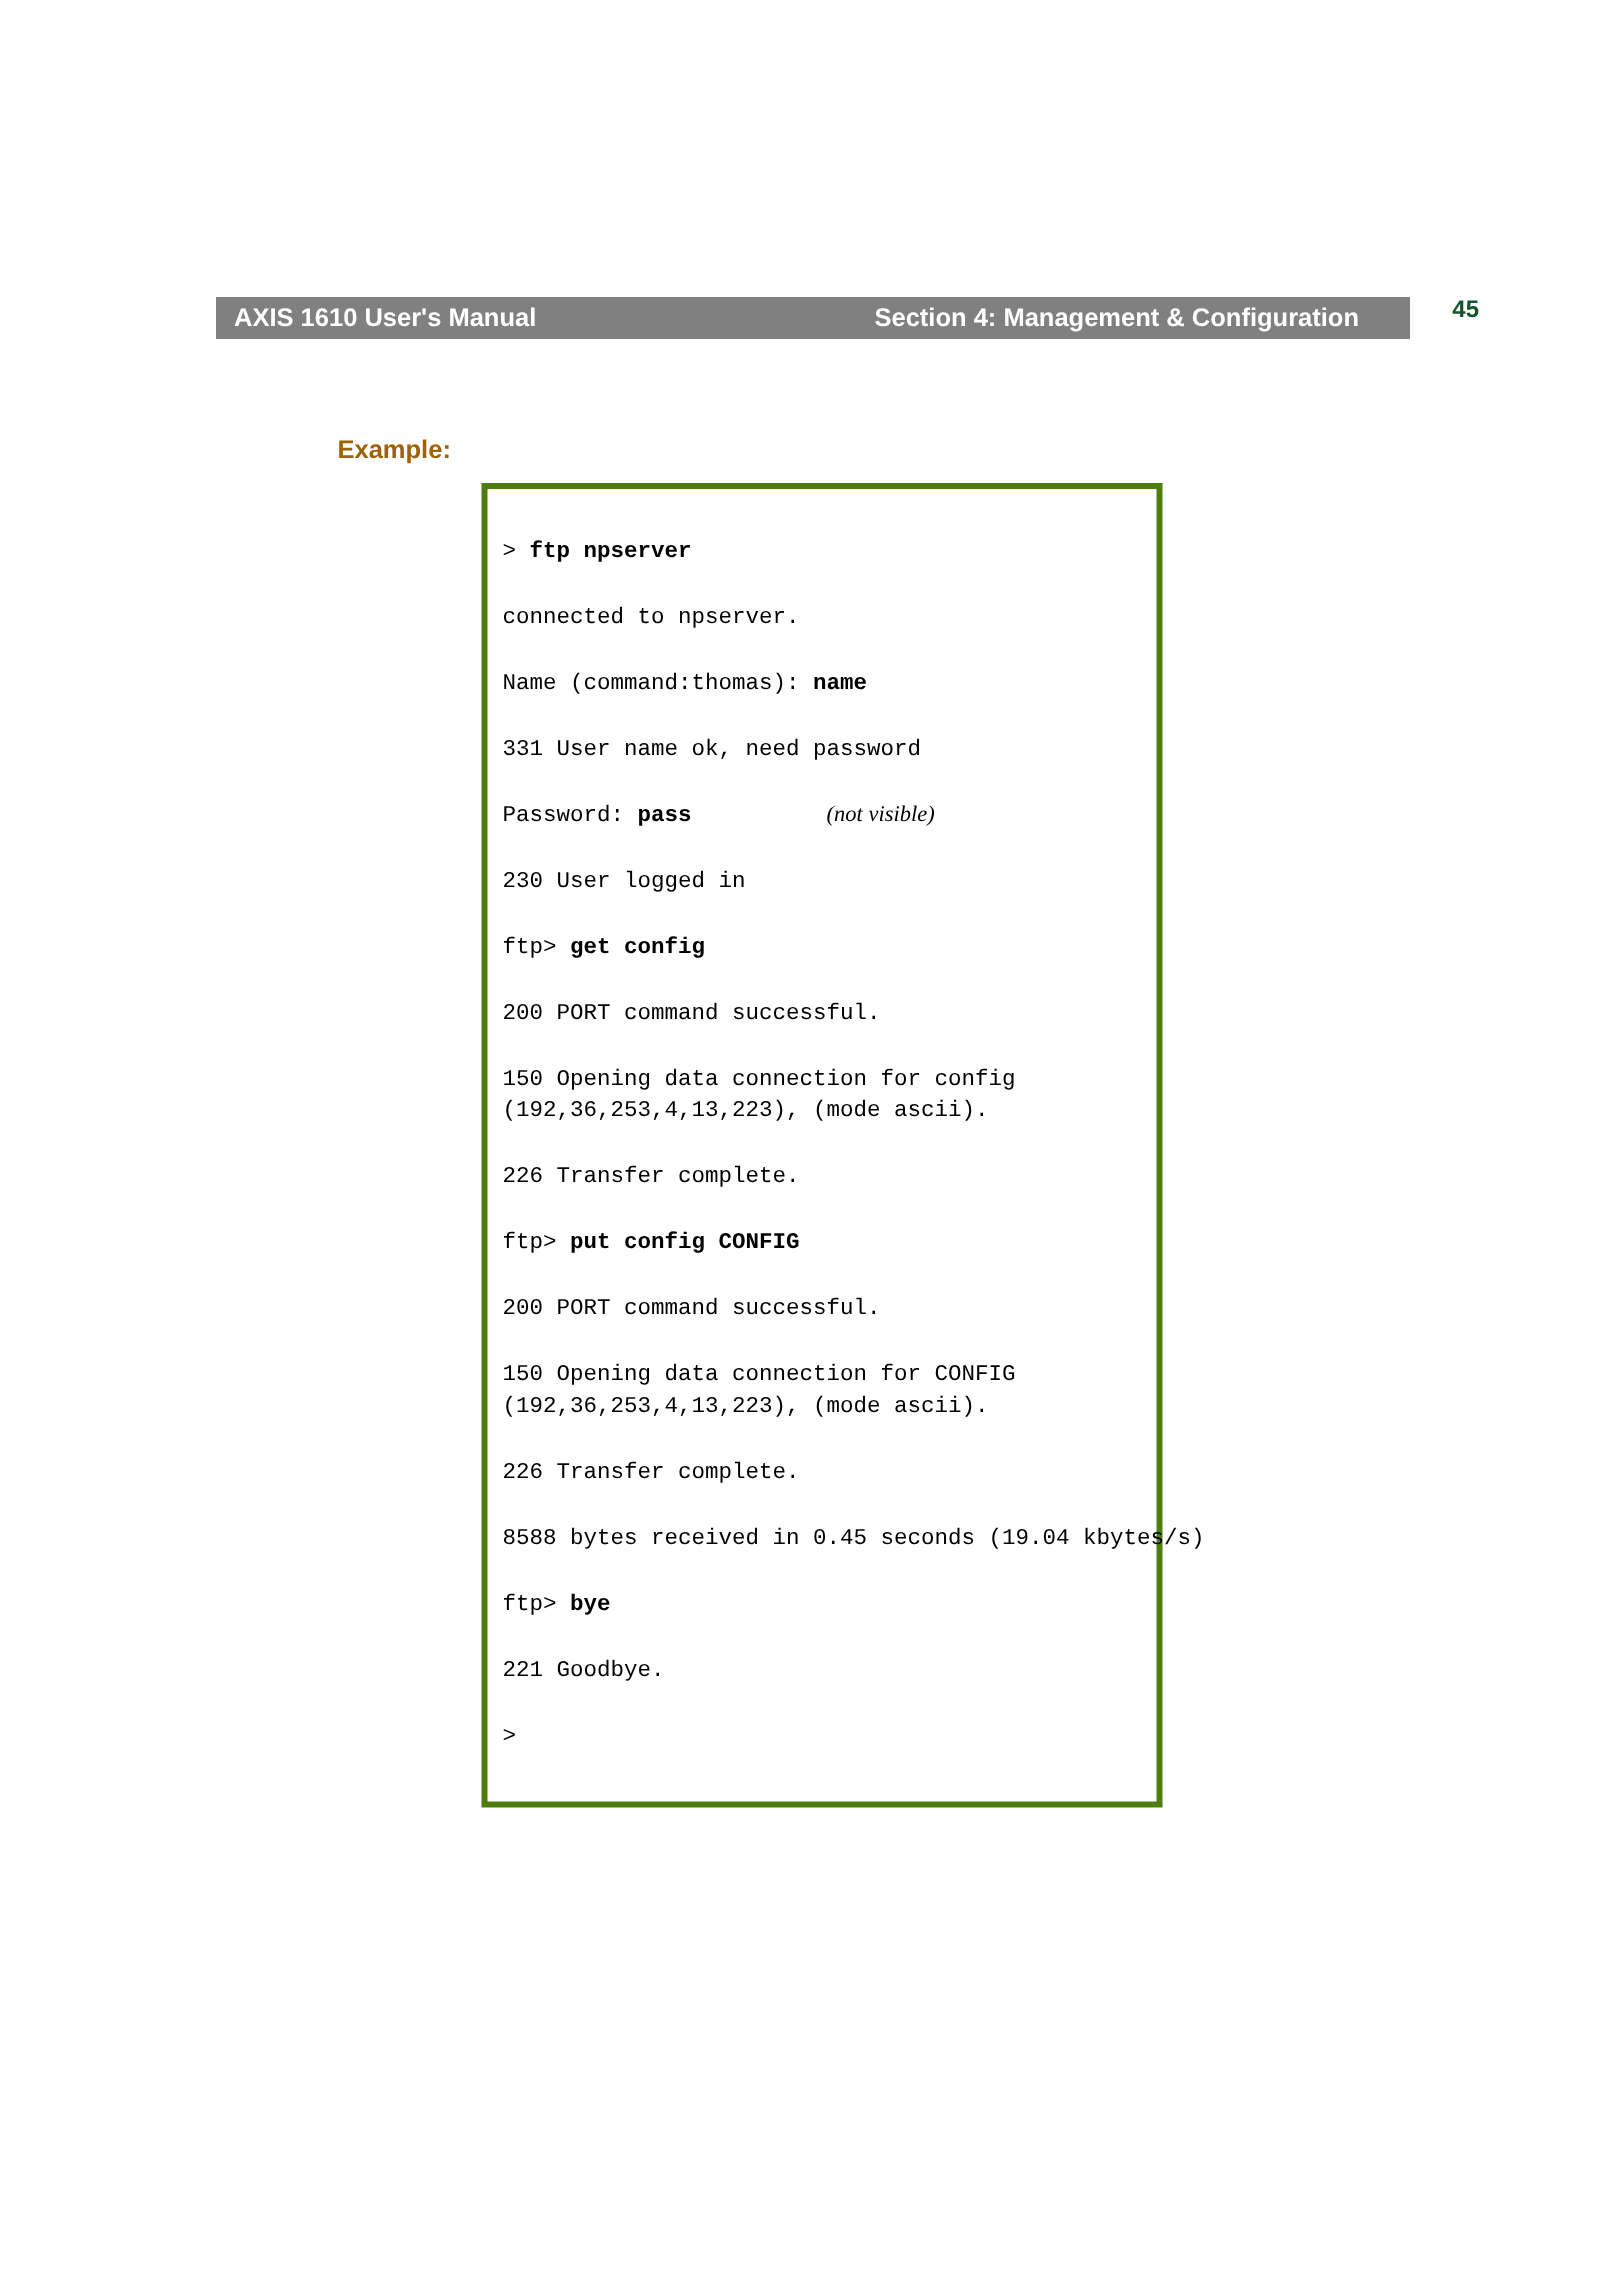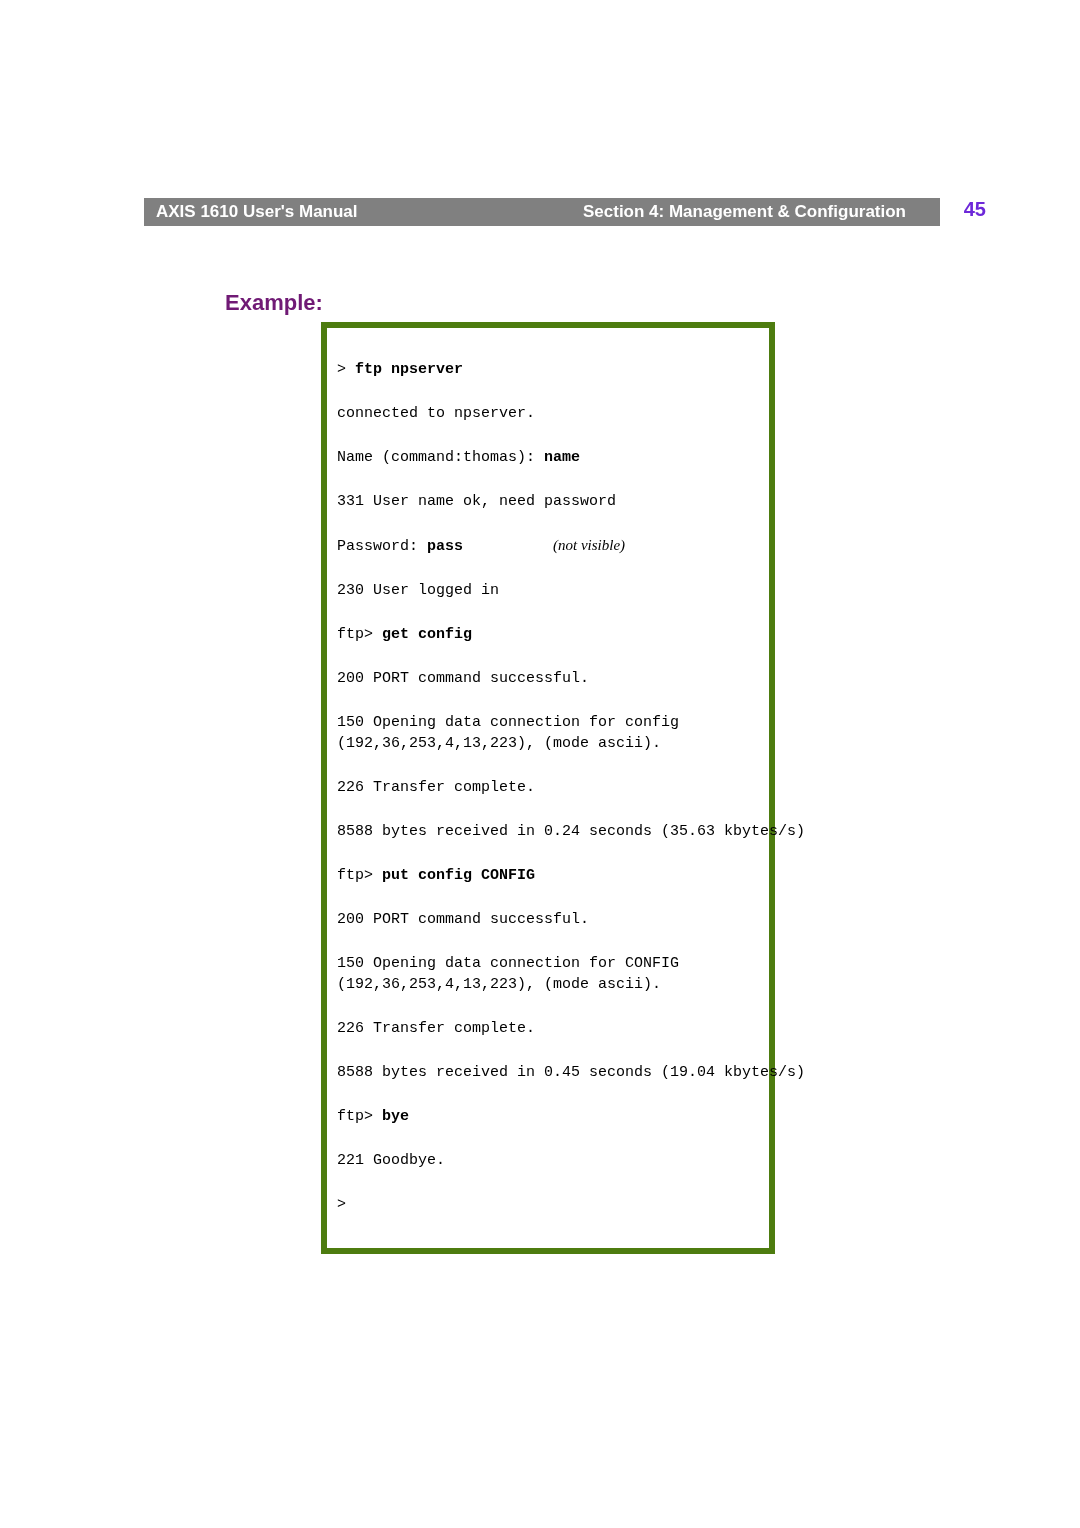--- a/index.html
+++ b/index.html
@@ -34,38 +34,38 @@
     .header-right {
       flex: 1 1 auto;
       text-align: right;
       padding-right: 22px;
     }
     .page-number-wrap {
       position: absolute;
       top: 198px;
       right: 140px;
       transform: translateX(46px);
-      font-size: 20px;
+      font-size: 16px;
       font-weight: bold;
-      color: #6d28d9;
+      color: #14532d;
     }
     .example-label {
       position: absolute;
       top: 290px;
       left: 225px;
       font-weight: bold;
-      font-size: 22px;
-      color: #701a75;
+      font-size: 17px;
+      color: #a16207;
     }
     .terminal-box {
       position: absolute;
       top: 322px;
       left: 321px;
       width: 454px;
-      border: 6px solid #4d7c0f;
+      border: 4px solid #4d7c0f;
       padding: 10px 10px 10px 10px;
       font-family: "Courier New", Courier, monospace;
       font-size: 15px;
       line-height: 1.4;
       color: #000;
       white-space: pre-wrap;
     }
     .terminal-box .line {
       margin: 0 0 2px 0;
     }
@@ -95,21 +95,20 @@
 <div class="line"><span>&gt; </span><span class="bold">ftp npserver</span></div>
 <div class="line">connected to npserver.</div>
 <div class="line"><span>Name (command:thomas): </span><span class="bold">name</span></div>
 <div class="line">331 User name ok, need password</div>
 <div class="line"><span>Password: </span><span class="bold">pass</span><span>          </span><span class="italic">(not visible)</span></div>
 <div class="line">230 User logged in</div>
 <div class="line"><span>ftp&gt; </span><span class="bold">get config</span></div>
 <div class="line">200 PORT command successful.</div>
 <div class="line">150 Opening data connection for config (192,36,253,4,13,223), (mode ascii).</div>
 <div class="line">226 Transfer complete.</div>
-<div class="line nowrap">8588 bytes received in 0.24 seconds (35.63 kbytes/s)</div>
 <div class="line"><span>ftp&gt; </span><span class="bold">put config CONFIG</span></div>
 <div class="line">200 PORT command successful.</div>
 <div class="line">150 Opening data connection for CONFIG (192,36,253,4,13,223), (mode ascii).</div>
 <div class="line">226 Transfer complete.</div>
 <div class="line nowrap">8588 bytes received in 0.45 seconds (19.04 kbytes/s)</div>
 <div class="line"><span>ftp&gt; </span><span class="bold">bye</span></div>
 <div class="line">221 Goodbye.</div>
 <div class="line">&gt;</div>
 </div>
 

